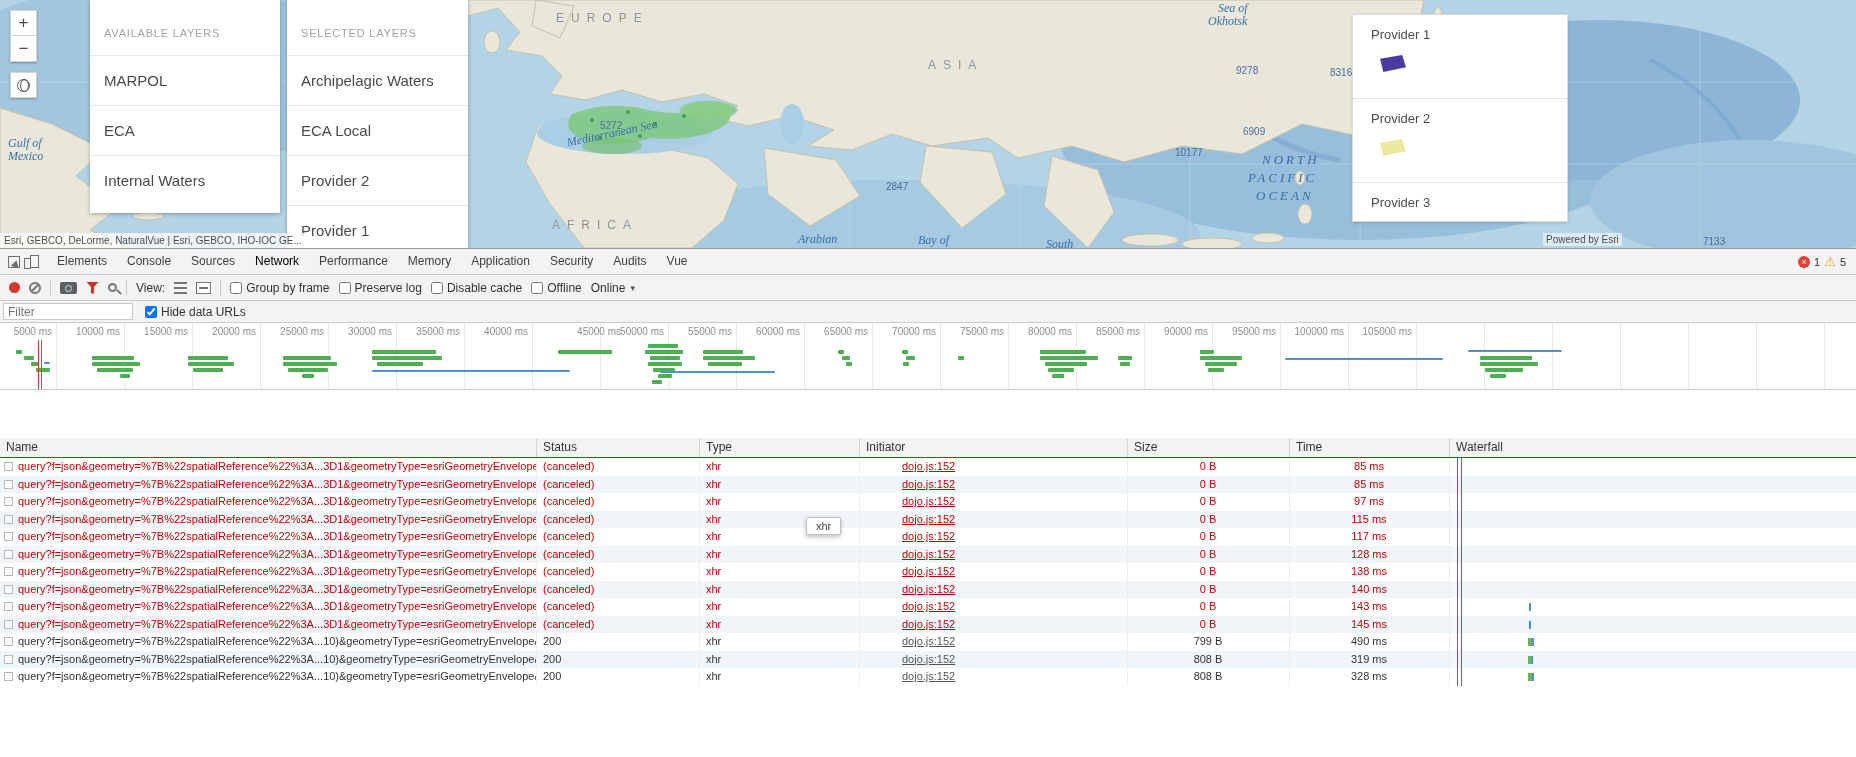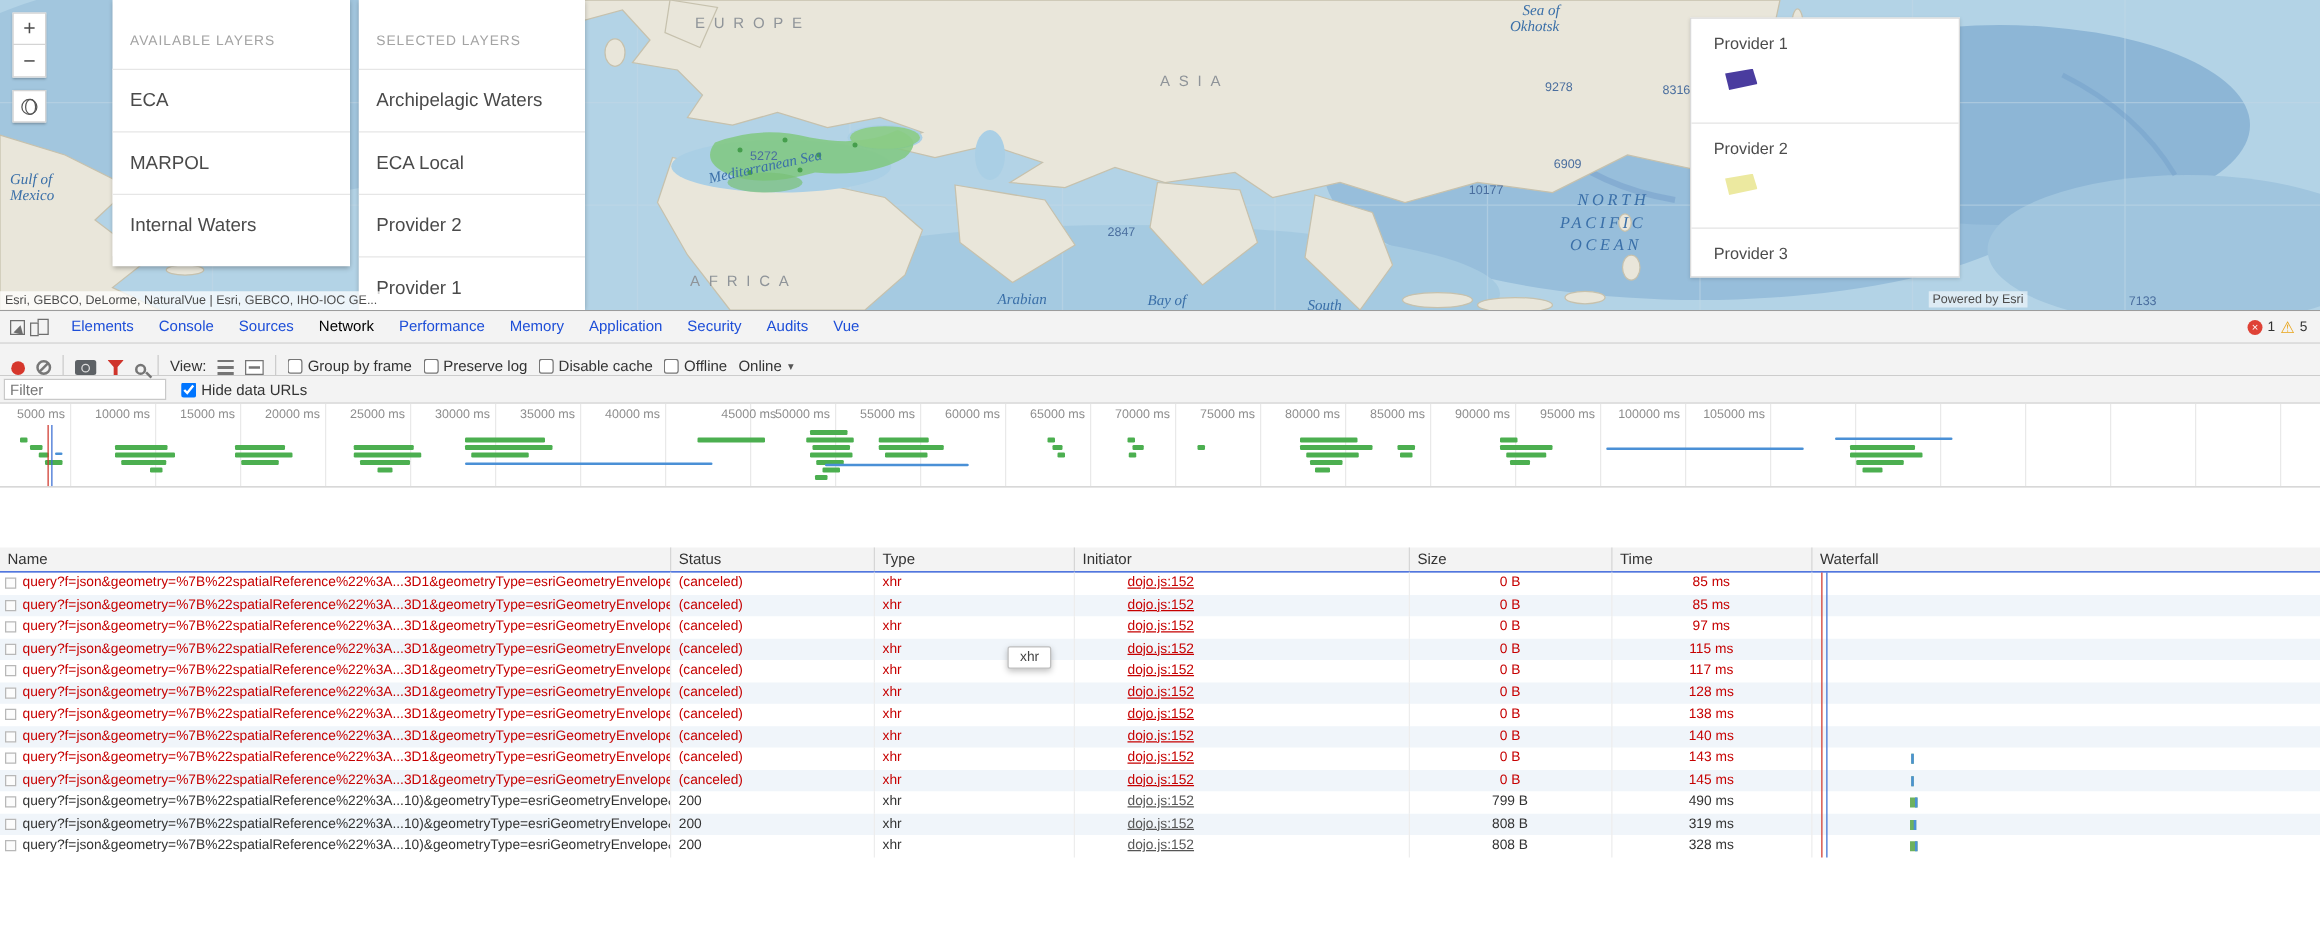--- a/index.html
+++ b/index.html
@@ -36,33 +36,33 @@
   .legend-swatch { width:27px; height:17px; margin:13px 0 0 8px; clip-path:polygon(4% 22%, 86% 0%, 100% 72%, 16% 100%); }
 
   .attribution { position:absolute; left:0; bottom:0; background:rgba(255,255,255,.75); padding:2px 4px; font-size:10px; color:#4c4c4c; }
   .powered-by { position:absolute; left:1543px; bottom:2px; background:rgba(255,255,255,.55); padding:1px 3px; font-size:10px; color:#4c4c4c; }
 
   
   .devtools { position:absolute; left:0; top:248px; width:1856px; height:509px; background:#fff; border-top:1px solid #9c9c9c; font-size:12px; color:#333; }
 
   .dt-tabs { height:26px; background:#f3f3f3; border-bottom:1px solid #ccc; display:flex; align-items:center; padding-left:8px; }
   .tabs-list { display:flex; height:100%; margin-left:8px; }
-  .tab { padding:0 10px; line-height:25px; color:#1d4ed8; cursor:pointer; }
+  .tab { padding:0 10px; line-height:25px; color:#404040; cursor:pointer; }
   .tab.active { color:#000; }
   .tab-badges { margin-left:auto; display:flex; align-items:center; gap:4px; padding-right:10px; }
   .err-icon { width:12px; height:12px; border-radius:50%; background:#df4236; color:#fff; font-size:9px; line-height:12px; text-align:center; display:inline-block; cursor:pointer; }
   .badge-count { font-size:11px; color:#333; }
   .warn-icon { color:#e8a51d; font-size:13px; line-height:13px; cursor:pointer; }
 
   .inspect-icon { width:12px; height:12px; border:1.5px solid #6e6e6e; position:relative; display:inline-block; }
   .inspect-icon::after { content:""; position:absolute; right:-4px; bottom:-4px; width:0; height:0; border:4px solid transparent; border-left:7px solid #6e6e6e; transform:rotate(45deg); }
   .device-icon { width:9px; height:13px; border:1.5px solid #6e6e6e; position:relative; display:inline-block; margin-left:10px; background:#f3f3f3; }
   .device-icon::before { content:""; position:absolute; left:-7px; top:2px; width:5px; height:9px; border:1.5px solid #6e6e6e; background:#f3f3f3; }
 
-  .dt-toolbar { height:26px; background:#f3f3f3; border-bottom:1px solid #ccc; display:flex; align-items:flex-end; gap:9px; padding-left:9px; }
+  .dt-toolbar { height:26px; background:#f3f3f3; border-bottom:1px solid #ccc; display:flex; align-items:center; gap:9px; padding-left:9px; }
   .vsep { width:1px; height:16px; background:#ccc; }
   .rec-dot { width:11px; height:11px; border-radius:50%; background:#d6372c; display:inline-block; cursor:pointer; }
   .clear-icon { width:12px; height:12px; border:2px solid #777; border-radius:50%; position:relative; display:inline-block; cursor:pointer; }
   .clear-icon::before { content:""; position:absolute; left:-1px; top:3px; width:10px; height:2px; background:#777; transform:rotate(-45deg); }
   .camera-icon { width:17px; height:12px; background:#5d6165; border-radius:2px; position:relative; display:inline-block; cursor:pointer; }
   .camera-icon::before { content:""; position:absolute; left:5px; top:3px; width:5px; height:5px; border:1px solid #ddd; border-radius:50%; }
   .funnel-icon { width:13px; height:12px; background:#cf342b; clip-path:polygon(0 0,100% 0,62% 46%,62% 100%,38% 100%,38% 46%); display:inline-block; cursor:pointer; }
   .search-icon { width:9px; height:9px; border:2px solid #757575; border-radius:50%; position:relative; display:inline-block; cursor:pointer; }
   .search-icon::after { content:""; position:absolute; left:6px; top:6px; width:6px; height:2px; background:#757575; transform:rotate(45deg); }
   .view-label { color:#333; }
@@ -203,22 +203,22 @@
     <button class="zoom-btn">+</button>
     <button class="zoom-btn">−</button>
   </div>
   <button class="home-btn">
     <span class="globe-icon"></span>
   </button>
 
   <div class="layer-panel available">
     <div class="panel-title">AVAILABLE LAYERS</div>
     <div id="available-items">
+        <div class="layer-item">MARPOL</div>
         <div class="layer-item">ECA</div>
-        <div class="layer-item">MARPOL</div>
         <div class="layer-item">Internal Waters</div>
       </div>
   </div>
 
   <div class="layer-panel selected">
     <div class="panel-title">SELECTED LAYERS</div>
     <div id="selected-items">
         <div class="layer-item">Archipelagic Waters</div>
         <div class="layer-item">ECA Local</div>
         <div class="layer-item">Provider 2</div>

